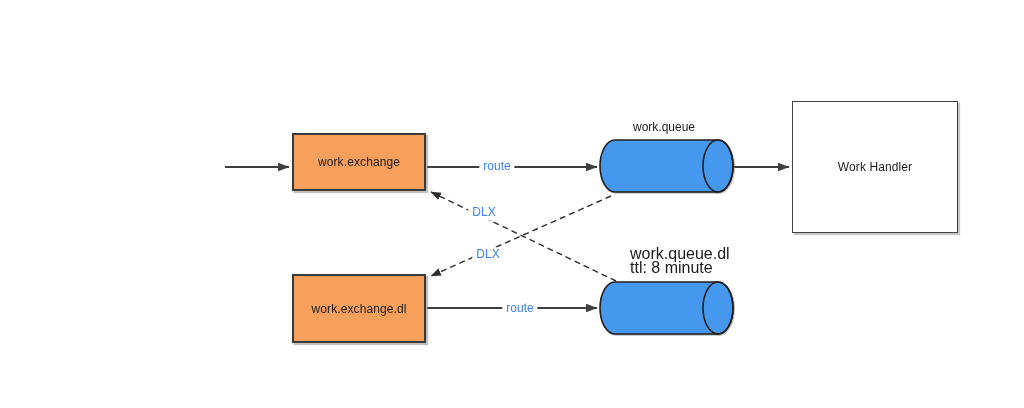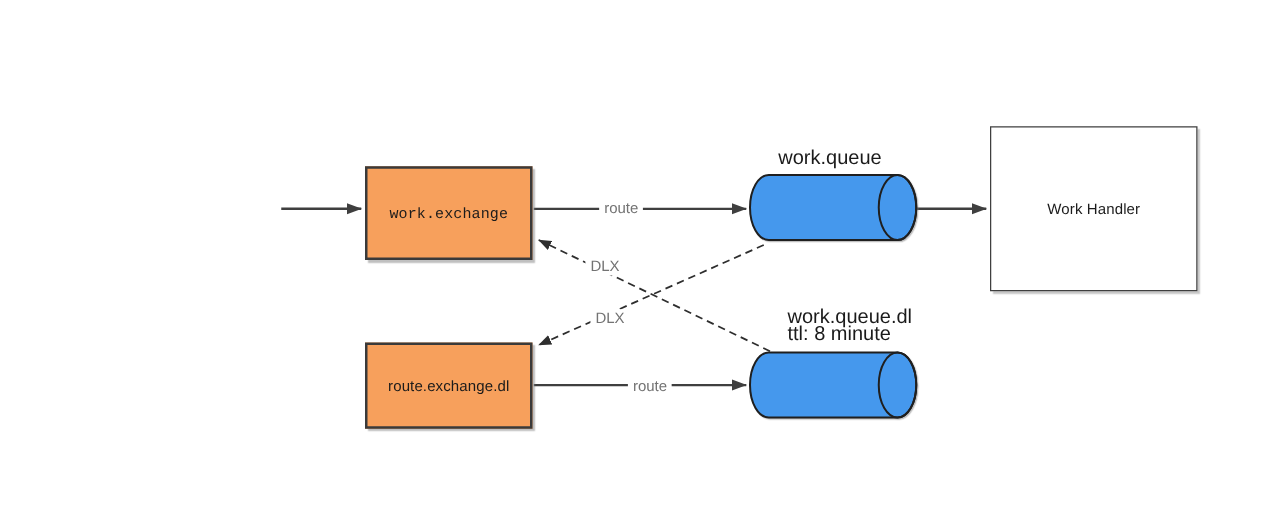--- a/index.html
+++ b/index.html
@@ -40,28 +40,28 @@
     background: #f7a05c;
     border: 2px solid #3a3a3a;
     box-shadow: 2px 2px 1px rgba(130,130,130,0.5);
   }
   .edge-label {
     position: absolute;
     transform: translate(-50%, -50%);
     background: #ffffff;
     padding: 1px 4px;
     font-size: 12px;
-    color: #737373;
+    color: #3b82f6;
     white-space: nowrap;
     line-height: 1.1;
   }
   .queue-label {
     position: absolute;
     transform: translate(-50%, -50%);
-    font-size: 16px;
+    font-size: 12px;
     color: #1b1b1b;
     white-space: nowrap;
   }
   .queue-label-block {
     position: absolute;
     font-size: 16px;
     color: #1b1b1b;
     line-height: 13.5px;
     white-space: nowrap;
   }
@@ -97,26 +97,26 @@
       <ellipse cx="718" cy="166" rx="15" ry="26" fill="none" stroke="#1f1f1f" stroke-width="1.6"></ellipse>
     </g>
 
     <g class="cyl-group">
       <path d="M615,282 H718 A15,26 0 0 1 718,334 H615 A15,26 0 0 1 615,282 Z" stroke="#1f1f1f" stroke-width="1.6" fill="#4598ed"></path>
       <ellipse cx="718" cy="308" rx="15" ry="26" fill="none" stroke="#1f1f1f" stroke-width="1.6"></ellipse>
     </g>
   </svg>
 
 
-  <div class="node-box exchange" style="left:292px; top:133px; width:134px; height:75px;font-family:Liberation Mono, monospace;">
+  <div class="node-box exchange" style="left:292px; top:133px; width:134px; height:58px;">
     <span>work.exchange</span>
   </div>
 
   <div class="node-box exchange" style="left:292px; top:274px; width:134px; height:69px;">
-    <span>route.exchange.dl</span>
+    <span>work.exchange.dl</span>
   </div>
 
   <div class="node-box plain" style="left:792px; top:101px; width:166px; height:132px;">
     <span>Work Handler</span>
   </div>
 
   <div class="queue-label" style="left:664px; top:127px;">work.queue</div>
 
   <div class="queue-label-block" style="left:630px; top:247px;">
     <div>work.queue.dl</div>

